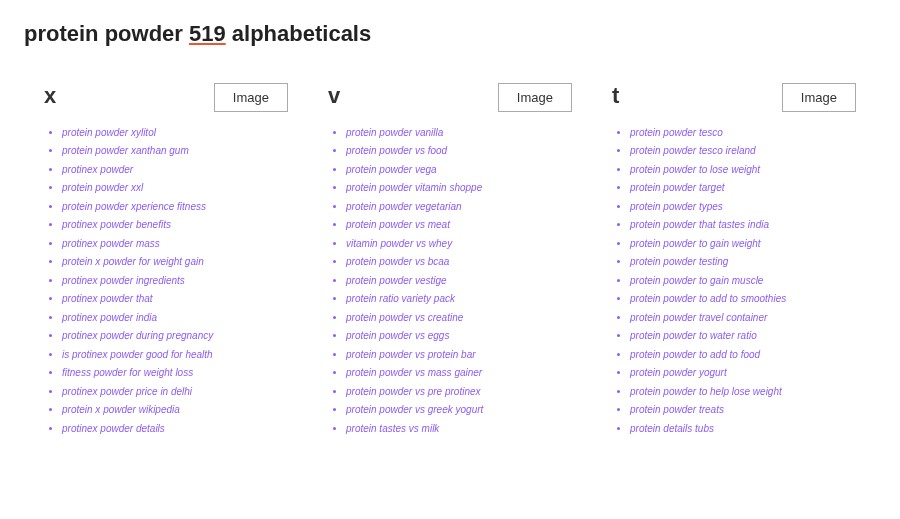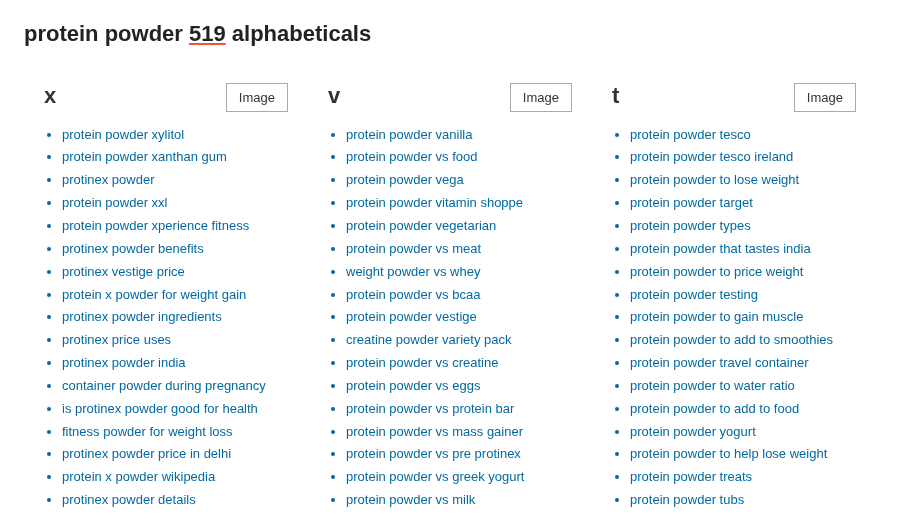--- a/index.html
+++ b/index.html
@@ -37,34 +37,35 @@
       justify-content: space-between;
       margin-bottom: 14px;
     }
     .column-letter {
       font-size: 22px;
       font-weight: bold;
       color: #333;
     }
     .image-box {
       border: 1px solid #aaa;
-      padding: 6px 12px;
+      padding: 6px 18px;
       font-size: 13px;
       color: #333;
       background: #fff;
     }
     ul {
       list-style: disc;
       padding-left: 18px;
     }
     ul li {
       margin-bottom: 4px;
       line-height: 1.45;
-      font-size: 13px;
-      color: #0369a1;
+      font-size: 10px;
+      color: #8b5cf6;
+      font-style: italic;
     }
   </style>
 </head>
 <body>
 
 <h1>
   <span>protein powder </span><span class="count">519</span><span> alphabeticals</span>
 </h1>
 
 <div class="columns">
@@ -73,76 +74,76 @@
         <span class="column-letter">x</span>
         <div class="image-box">Image</div>
       </div>
       <ul>
         <li>protein powder xylitol</li>
         <li>protein powder xanthan gum</li>
         <li>protinex powder</li>
         <li>protein powder xxl</li>
         <li>protein powder xperience fitness</li>
         <li>protinex powder benefits</li>
-        <li>protinex vestige price</li>
+        <li>protinex powder mass</li>
         <li>protein x powder for weight gain</li>
         <li>protinex powder ingredients</li>
-        <li>protinex price uses</li>
+        <li>protinex powder that</li>
         <li>protinex powder india</li>
-        <li>container powder during pregnancy</li>
+        <li>protinex powder during pregnancy</li>
         <li>is protinex powder good for health</li>
         <li>fitness powder for weight loss</li>
         <li>protinex powder price in delhi</li>
         <li>protein x powder wikipedia</li>
         <li>protinex powder details</li>
       </ul>
     </div>
     <div class="column">
       <div class="column-header">
         <span class="column-letter">v</span>
         <div class="image-box">Image</div>
       </div>
       <ul>
         <li>protein powder vanilla</li>
         <li>protein powder vs food</li>
         <li>protein powder vega</li>
         <li>protein powder vitamin shoppe</li>
         <li>protein powder vegetarian</li>
         <li>protein powder vs meat</li>
-        <li>weight powder vs whey</li>
+        <li>vitamin powder vs whey</li>
         <li>protein powder vs bcaa</li>
         <li>protein powder vestige</li>
-        <li>creatine powder variety pack</li>
+        <li>protein ratio variety pack</li>
         <li>protein powder vs creatine</li>
         <li>protein powder vs eggs</li>
         <li>protein powder vs protein bar</li>
         <li>protein powder vs mass gainer</li>
         <li>protein powder vs pre protinex</li>
         <li>protein powder vs greek yogurt</li>
-        <li>protein powder vs milk</li>
+        <li>protein tastes vs milk</li>
       </ul>
     </div>
     <div class="column">
       <div class="column-header">
         <span class="column-letter">t</span>
         <div class="image-box">Image</div>
       </div>
       <ul>
         <li>protein powder tesco</li>
         <li>protein powder tesco ireland</li>
         <li>protein powder to lose weight</li>
         <li>protein powder target</li>
         <li>protein powder types</li>
         <li>protein powder that tastes india</li>
-        <li>protein powder to price weight</li>
+        <li>protein powder to gain weight</li>
         <li>protein powder testing</li>
         <li>protein powder to gain muscle</li>
         <li>protein powder to add to smoothies</li>
         <li>protein powder travel container</li>
         <li>protein powder to water ratio</li>
         <li>protein powder to add to food</li>
         <li>protein powder yogurt</li>
         <li>protein powder to help lose weight</li>
         <li>protein powder treats</li>
-        <li>protein powder tubs</li>
+        <li>protein details tubs</li>
       </ul>
     </div>
   </div>
 
 </body></html>

